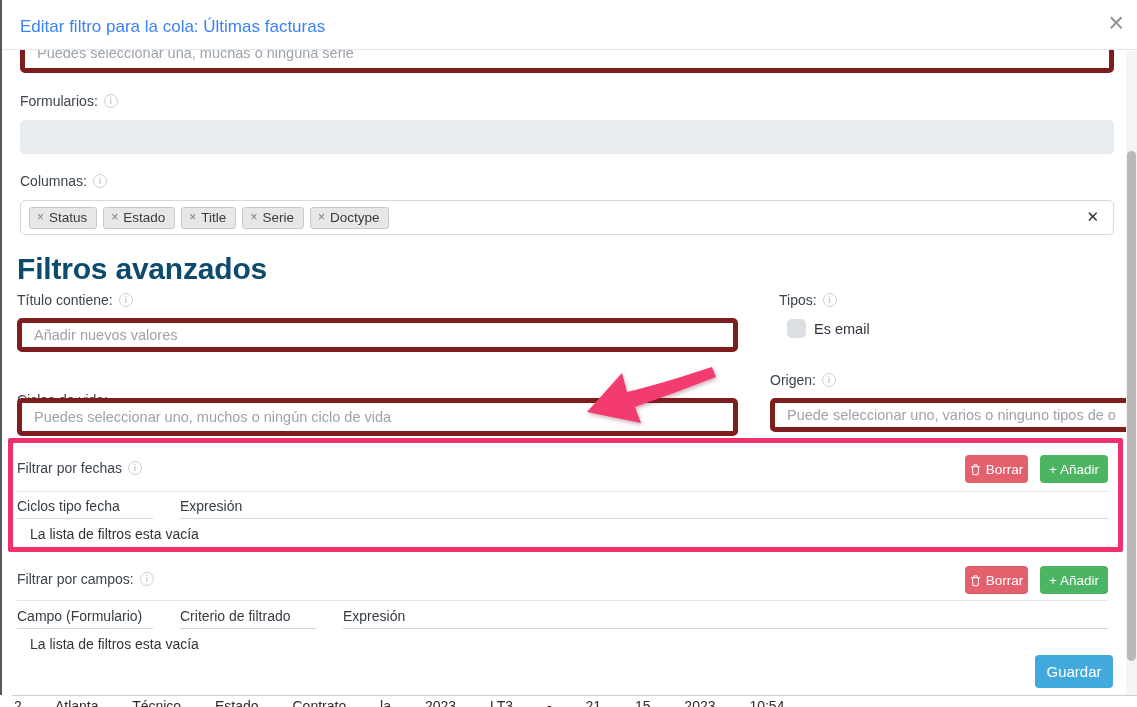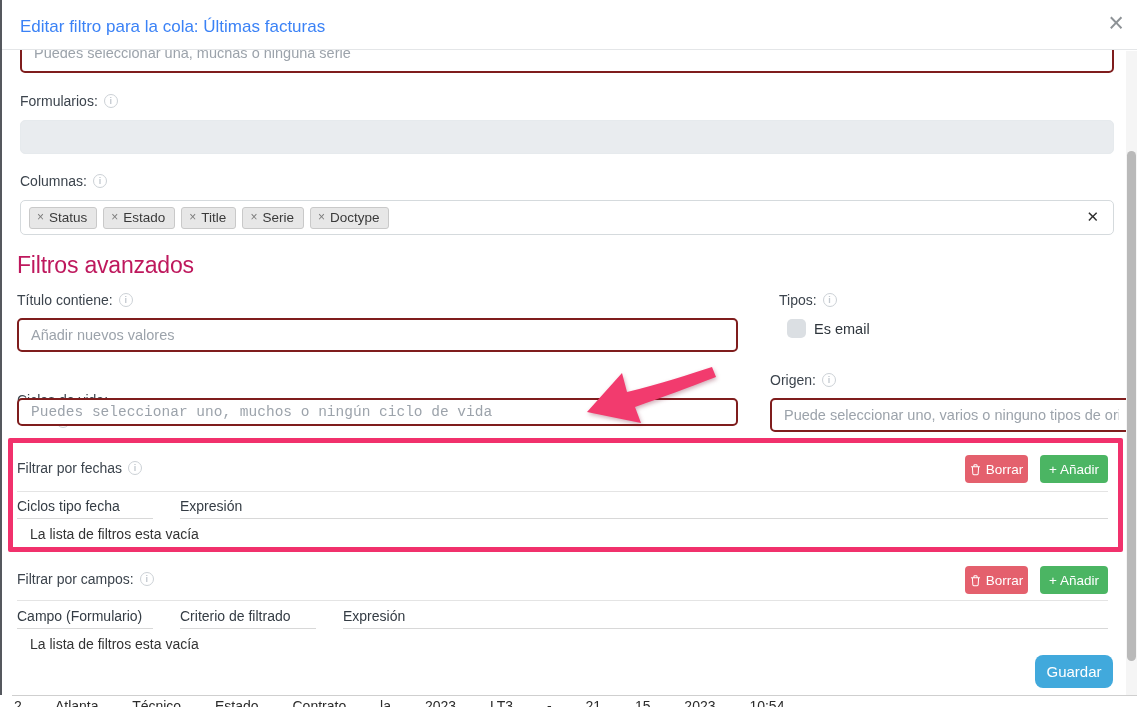--- a/index.html
+++ b/index.html
@@ -11,43 +11,43 @@
   .abs { position:absolute; }
 
   
   .left-edge { left:0; top:0; width:2px; height:695px; background:#55585e; }
 
   
   .modal-header { left:2px; top:0; width:1135px; height:50px; background:#fff; border-bottom:1px solid #e4e6e8; z-index:5; }
   .modal-title { position:absolute; left:18px; top:17px; font-size:17px; font-weight:400; color:#3b82f6; }
   .close-x { position:absolute; right:13px; top:8px; font-size:27px; font-weight:300; color:#8d9296; cursor:pointer; line-height:30px; }
 
-  input.txt { border:2px solid #7f1d1d; border-radius:5px; font-size:14.5px; color:#343c44; padding:0 12px; background:#fff; outline:none; }
+  input.txt { border:5px solid #7f1d1d; border-radius:5px; font-size:14.5px; color:#343c44; padding:0 12px; background:#fff; outline:none; }
   input.txt::placeholder { color:#9ca3ab; opacity:1; }
 
   .serie-input { left:20px; top:33px; width:1094px; height:40px; z-index:1; }
 
   .field-label { font-size:14px; color:#3c444d; white-space:nowrap; display:flex; align-items:center; gap:6px; }
   .info-icon { display:inline-flex; width:14px; height:14px; border:1.3px solid #ccd1d6; border-radius:50%; color:#c3c9cf; font-size:9px; align-items:center; justify-content:center; font-weight:600; flex:0 0 auto; }
 
   .disabled-input { left:20px; top:120px; width:1094px; height:34px; background:#e9ecef; border-radius:5px; border:1px solid #e6eaed; }
 
   .columnas-box { left:20px; top:200px; width:1094px; height:35px; border:1px solid #d5dadd; border-radius:5px; background:#fff; display:flex; align-items:center; padding:0 8px; gap:6px; }
   .tag { display:inline-flex; align-items:center; gap:5px; background:#e7e7e7; border:1px solid #c9c9c9; border-radius:3px; padding:2px 9px 3px 7px; font-size:13.5px; color:#3a3a3a; }
   .tag-x { color:#7c7c7c; font-size:12px; cursor:pointer; line-height:1; }
   .clear-x { position:absolute; right:14px; top:7px; font-size:15px; color:#2f2f2f; font-weight:700; cursor:pointer; }
 
-  .h2 { left:17px; top:252px; font-size:23px; font-weight:400; color:#be185d; letter-spacing:-0.2px; }
+  .h2 { left:17px; top:252px; font-size:30px; font-weight:700; color:#0c4a6e; letter-spacing:-0.2px; }
 
   .pink-box { left:8px; top:438px; width:1115px; height:114px; border:5px solid #f1316c; border-radius:2px; z-index:7; pointer-events:none; }
 
   .btn { position:absolute; height:28px; border:none; border-radius:4px; color:#fff; font-size:13.5px; font-family:inherit; display:flex; align-items:center; justify-content:center; gap:5px; cursor:pointer; }
   .btn-red { background:#e4606d; }
   .btn-green { background:#4bb563; }
-  .btn-save { background:#41a9dc; font-size:15px;border-radius:8px; }
+  .btn-save { background:#41a9dc; font-size:15px; }
 
   .hr { height:1px; background:#e4e4e4; }
   .col-head { position:absolute; font-size:14px; color:#343c44; border-bottom:1px solid #d8d8d8; padding-bottom:4px; }
   .empty-row { position:absolute; left:30px; font-size:14px; color:#333; }
 
   .checkbox { left:787px; top:319px; width:19px; height:19px; background:#dbdfe3; border-radius:5px; cursor:pointer; }
 
   
   .scroll-track { left:1126px; top:51px; width:11px; height:644px; background:#f5f5f5; z-index:6; }
   .scroll-thumb { position:absolute; left:1px; top:100px; width:9px; height:510px; background:#b9b9b9; border-radius:5px; }
@@ -118,21 +118,21 @@
     <span>Tipos:</span>
     <span class="info-icon">i</span>
   </div>
   <div class="abs checkbox"></div>
   <div class="abs" style="left:814px; top:321px; font-size:14.5px; color:#2f363d;">Es email</div>
 
   <div class="abs field-label" style="left:17px; top:392px;flex-direction:column;">
     <span>Ciclos de vida:</span>
     <span class="info-icon">i</span>
   </div>
-  <input class="abs txt" style="left: 17px; top: 398px; width: 721px; height: 28px; font-family: Liberation Mono, monospace;" placeholder="Puedes seleccionar uno, muchos o ningún ciclo de vida">
+  <input class="abs txt" style="left: 17px; top: 398px; width: 721px; height: 38px;" placeholder="Puedes seleccionar uno, muchos o ningún ciclo de vida">
 
   <div class="abs field-label" style="left:770px; top:372px;">
     <span>Origen:</span>
     <span class="info-icon">i</span>
   </div>
   <input class="abs txt" style="left: 770px; top: 398px; width: 363px; height: 34px;" placeholder="Puede seleccionar uno, varios o ninguno tipos de origen">
 
   <div class="abs field-label" style="left:17px; top:460px;">
     <span>Filtrar por fechas</span>
     <span class="info-icon">i</span>

